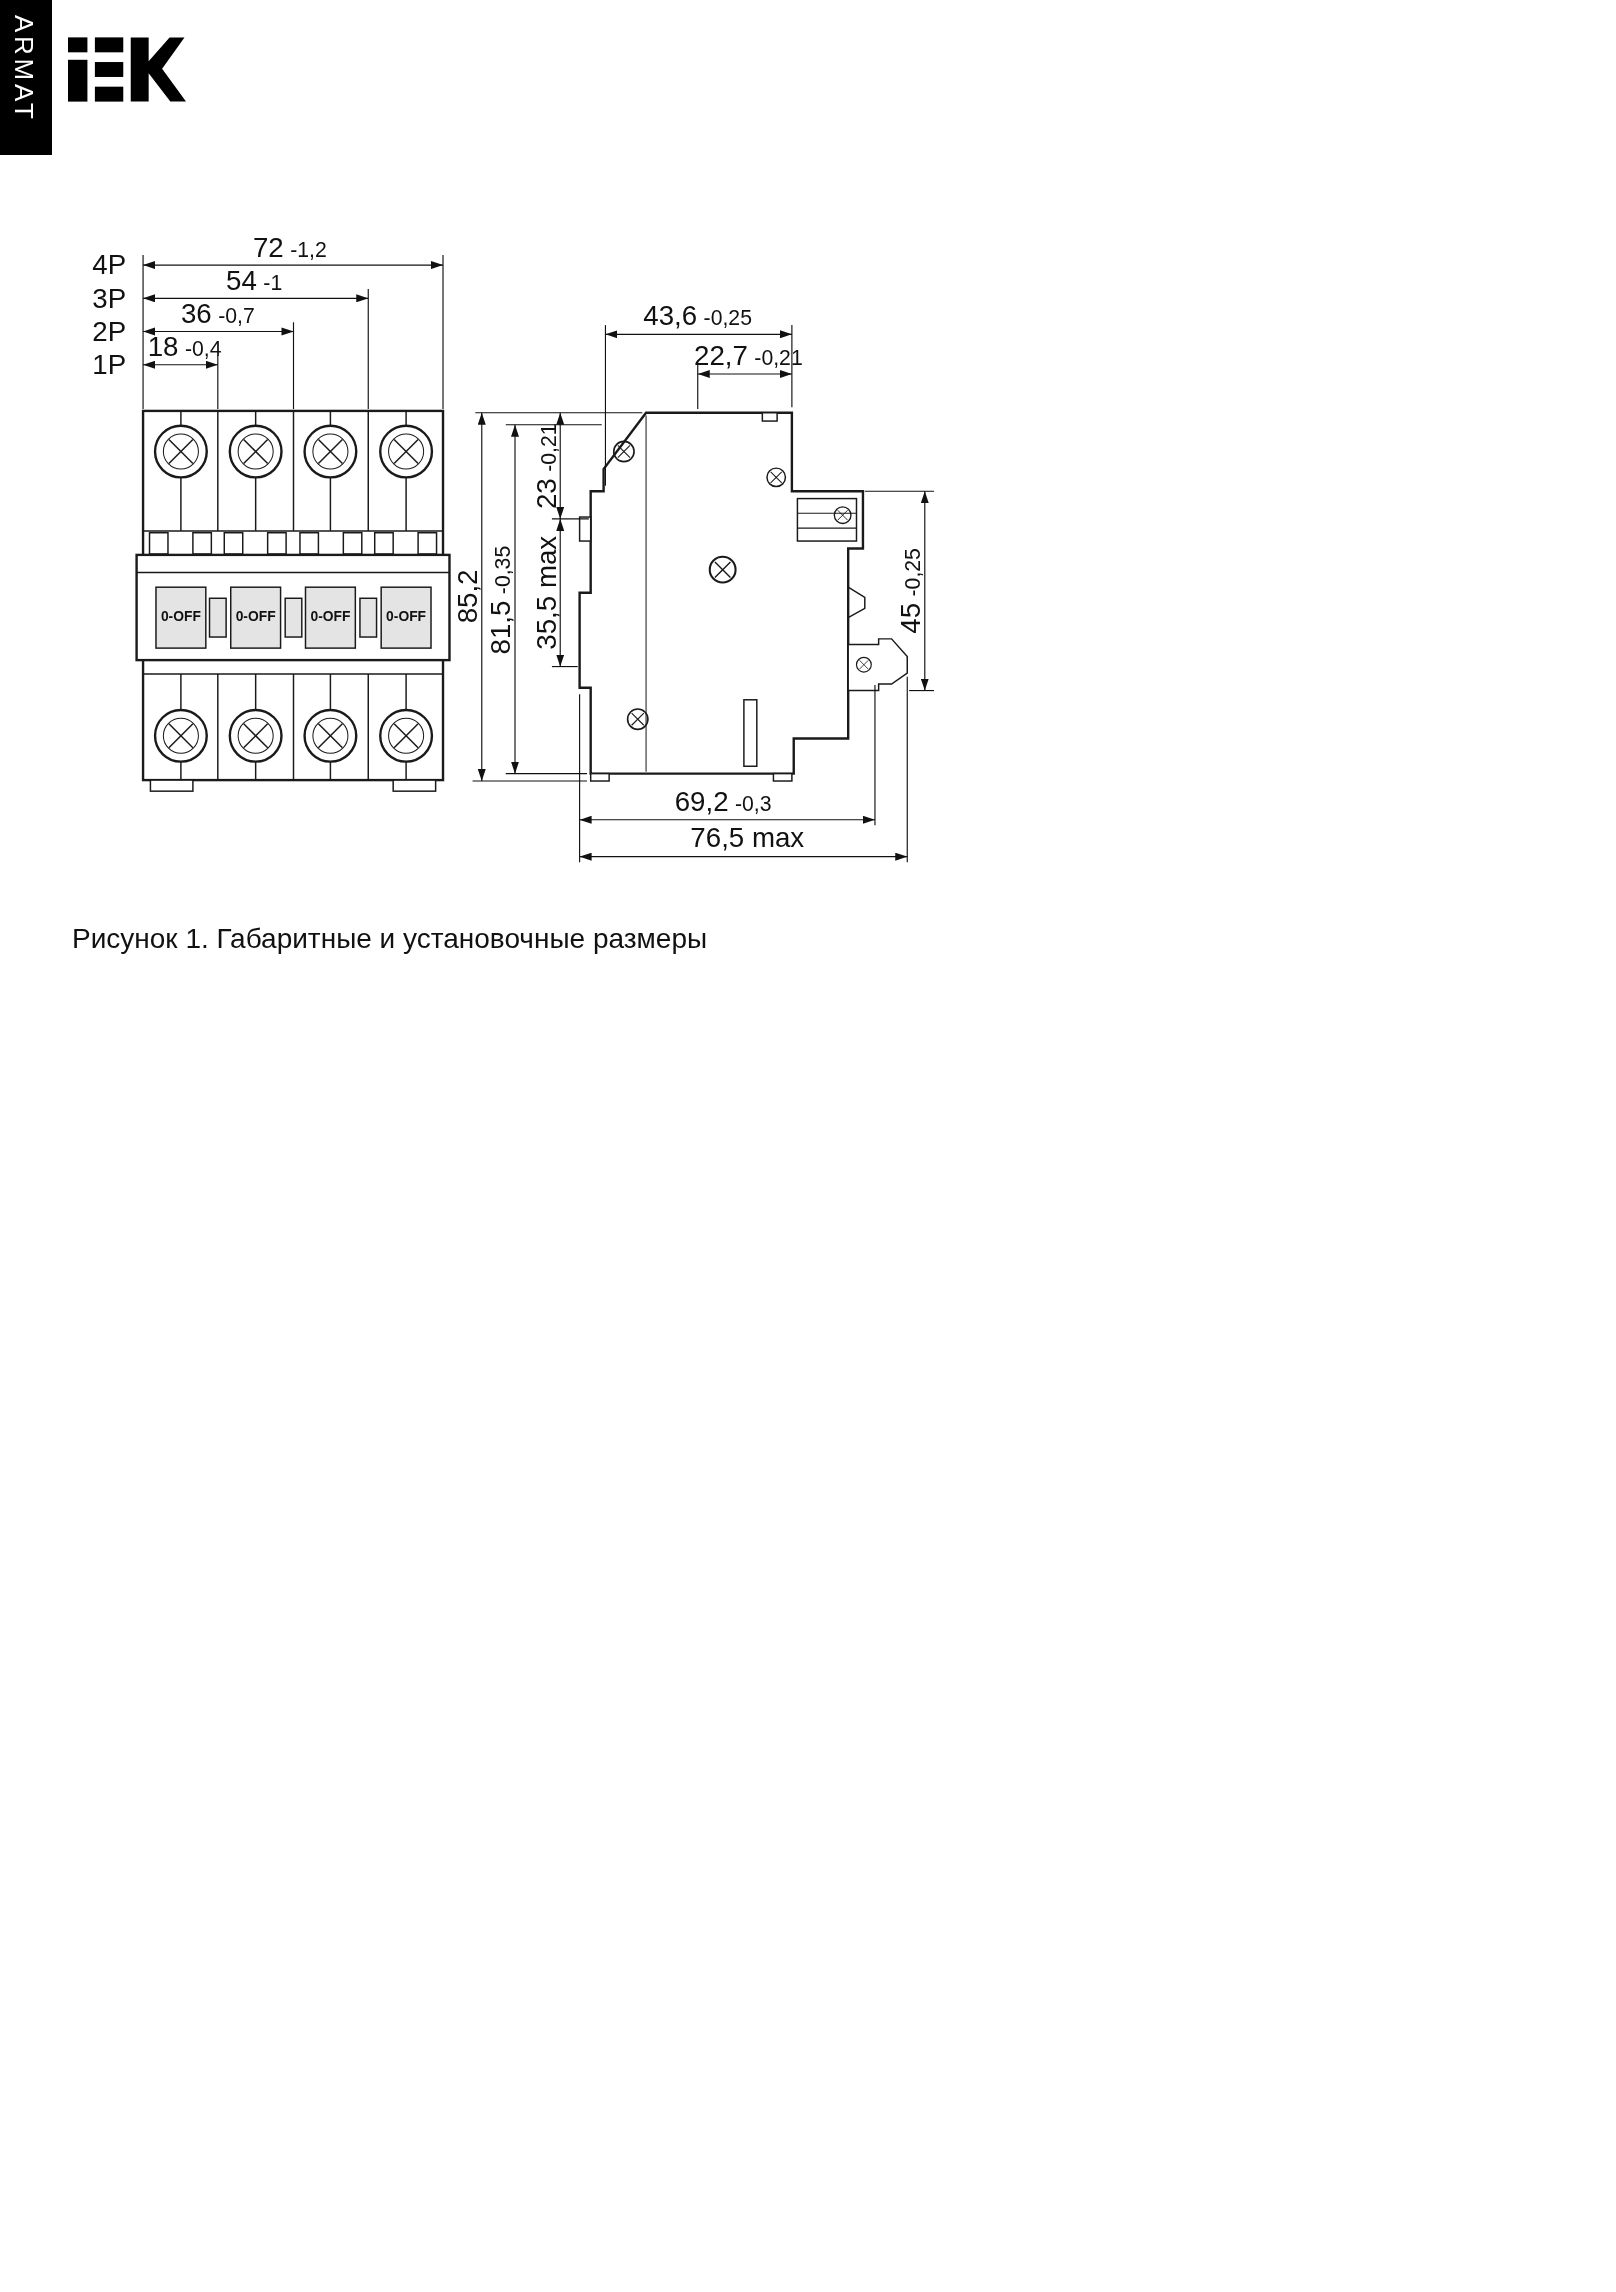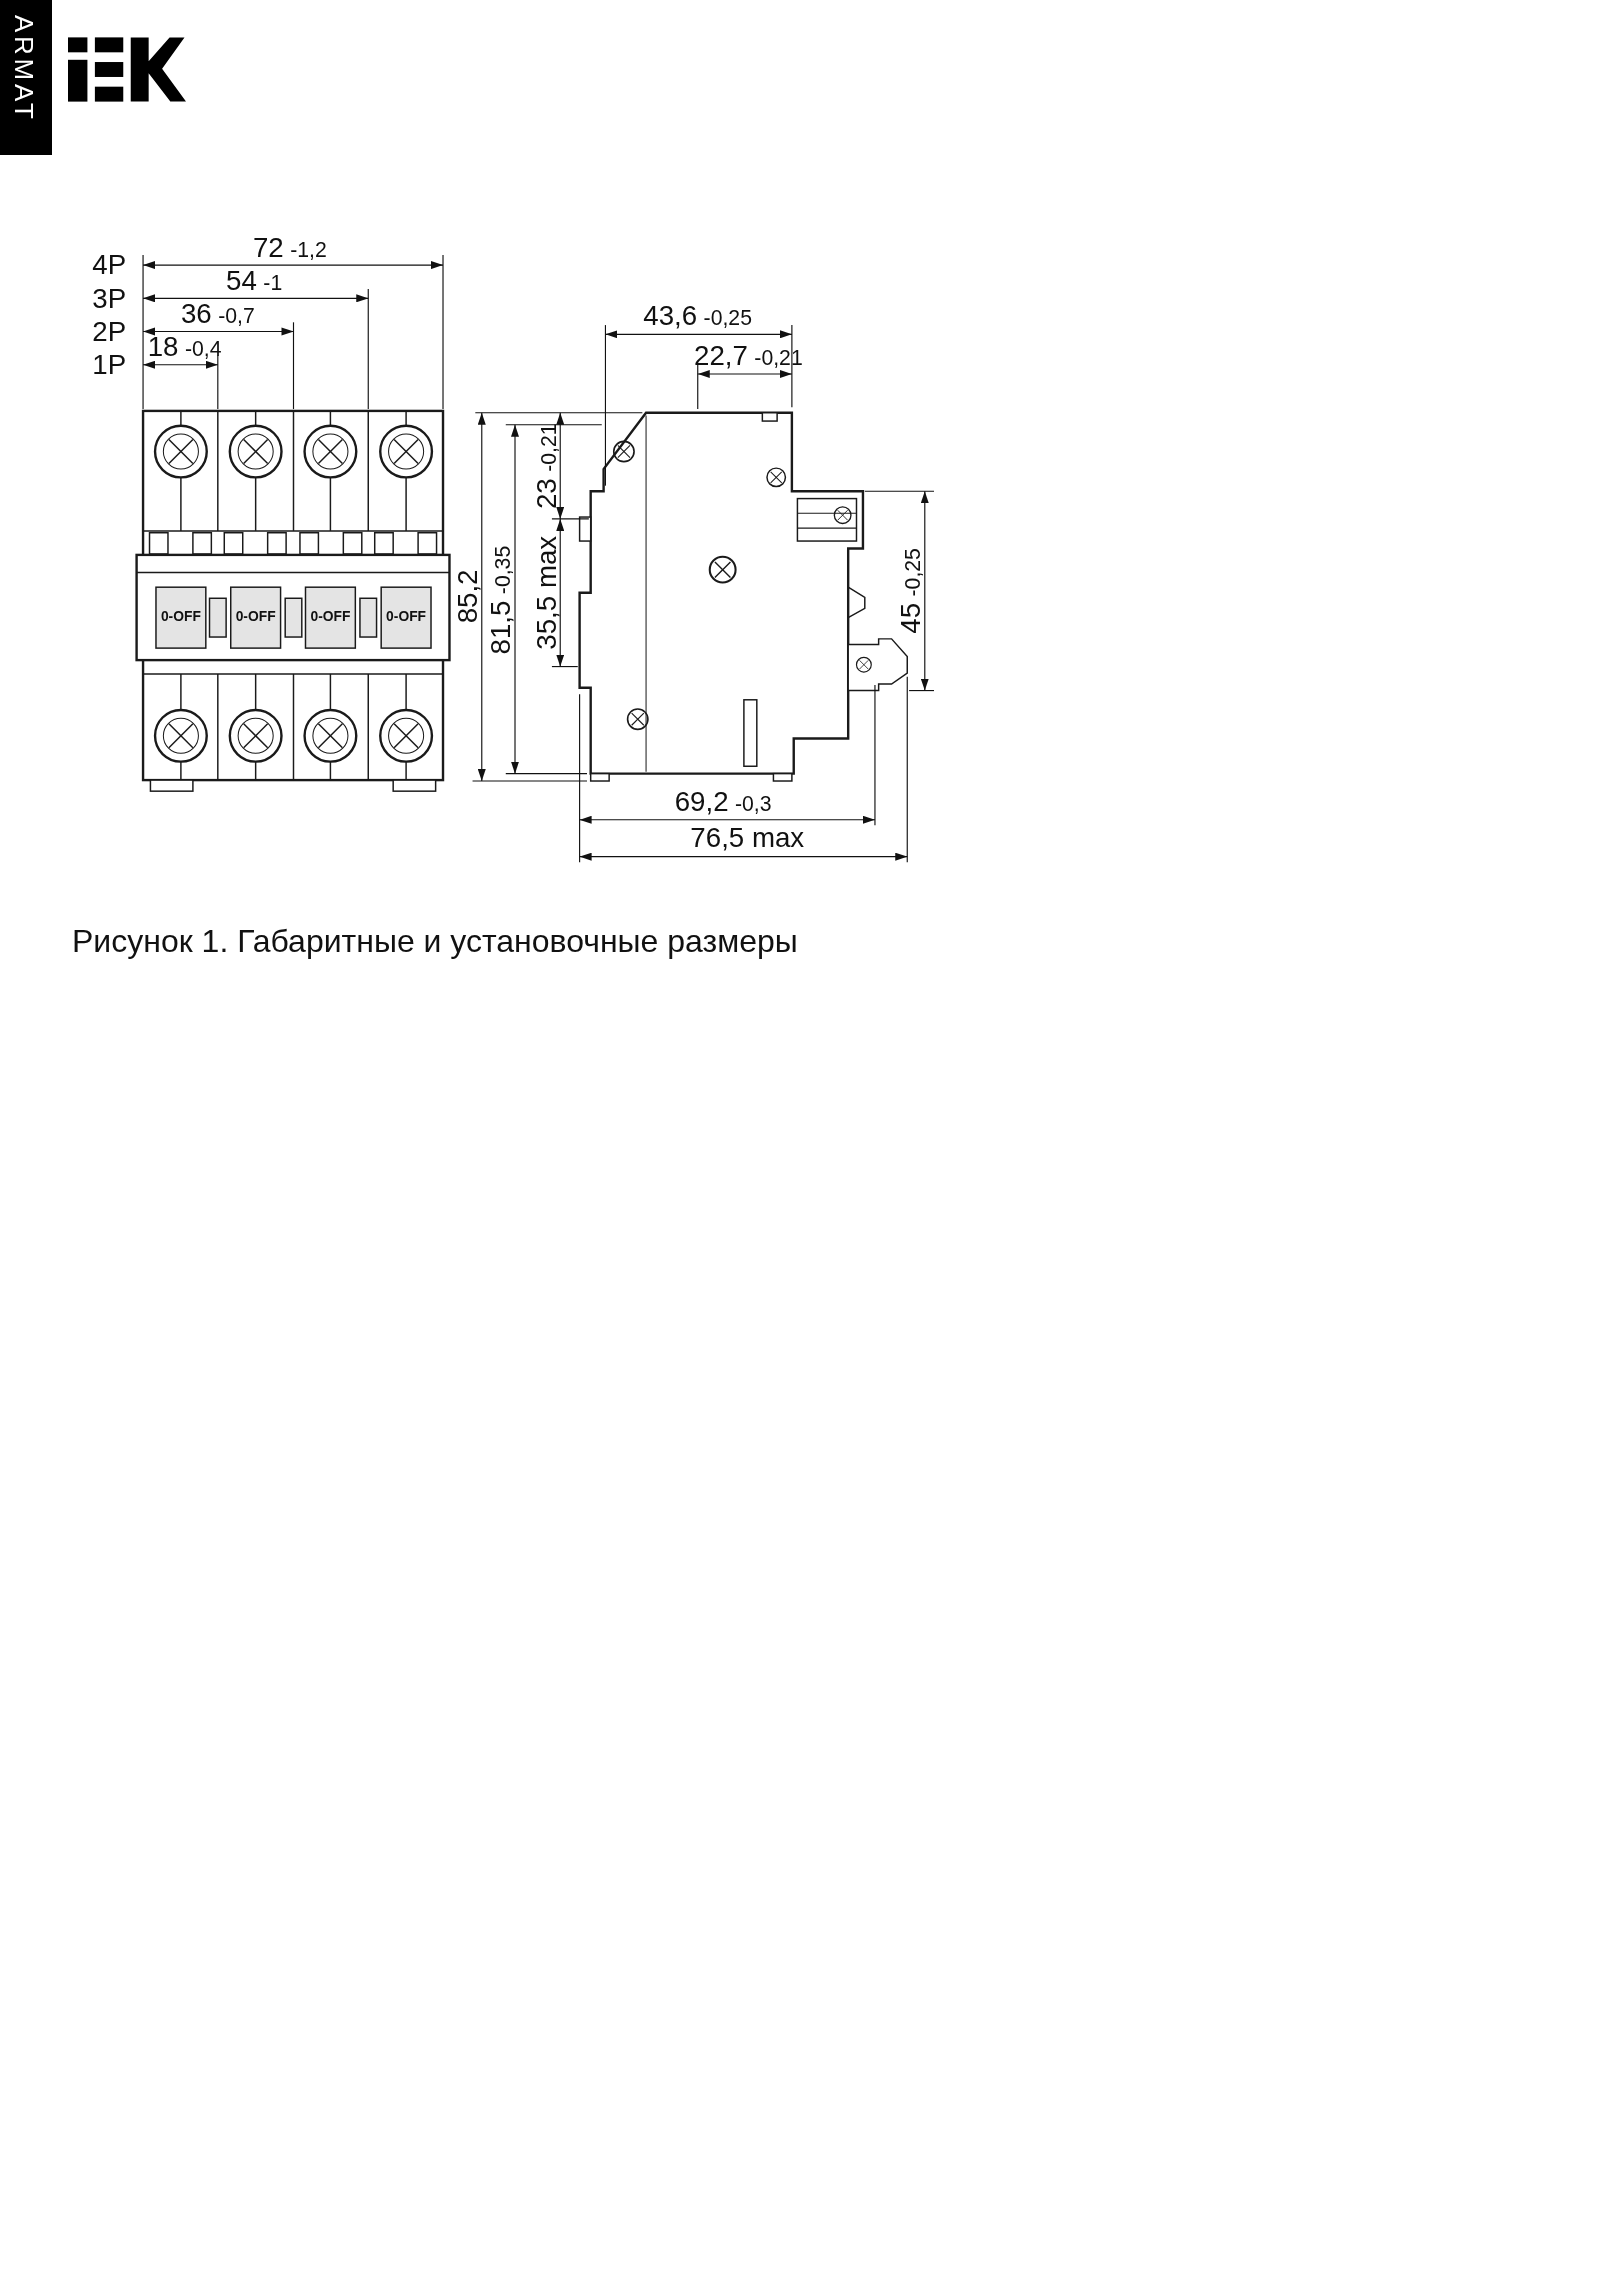--- a/index.html
+++ b/index.html
@@ -11,21 +11,21 @@
   .page { position:absolute; inset:0; background:#fff; overflow:hidden; }
   .brand-bar { position:absolute; left:0; top:0; width:52px; height:155px; background:#000; }
   .brand-text {
     position:absolute; left:39px; top:14.8px; color:#fff;
     font-size:26px; font-weight:500; letter-spacing:3.7px; white-space:nowrap;
     transform:rotate(90deg); transform-origin:0 0;
   }
   .logo { position:absolute; left:68px; top:37px; }
   .logo * { fill:#000; }
   .drawing { position:absolute; left:0; top:0; }
-  .caption { position:absolute; left:72px; top:923px; font-size:32px; color:#111; }
+  .caption { position:absolute; left:72px; top:923px; font-size:28px; color:#111; }
 
   svg text { font-family:"Liberation Sans", sans-serif; fill:#111; }
   .t { fill:none; stroke:#1a1a1a; stroke-width:2.6; }
   .m { fill:none; stroke:#1a1a1a; stroke-width:1.6; }
   .f { fill:none; stroke:#1a1a1a; stroke-width:1.1; }
   .d { fill:none; stroke:#111; stroke-width:1.25; }
   .wfill { fill:#fff; }
   .gfill { fill:#e4e4e4; }
   .dim { font-size:30px; }
   .tol { font-size:23px; }

